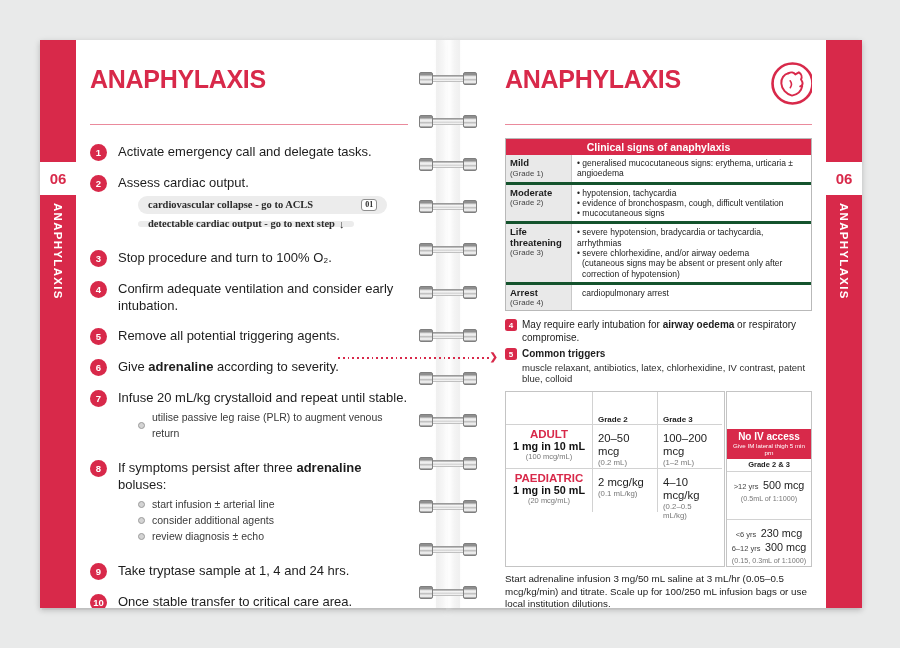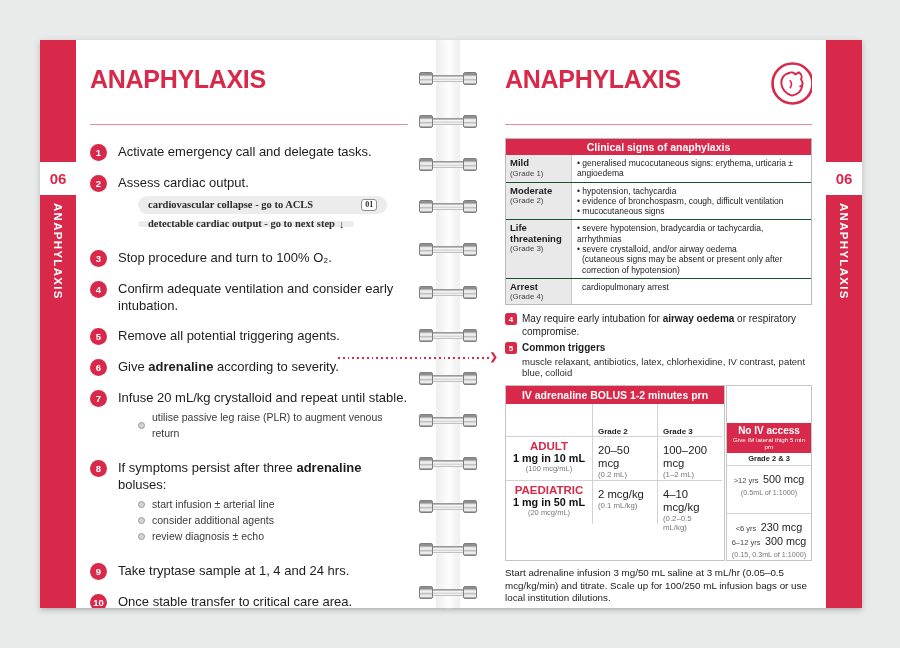--- a/index.html
+++ b/index.html
@@ -66,21 +66,21 @@
 
   
   .content-right{left:57px;width:307px;}
   .title-row{position:relative;}
   .chapter-icon{position:absolute;right:-4px;top:20px;width:47px;height:47px;display:block;}
   .chapter-icon svg{width:47px;height:47px;stroke:#d8294a;fill:none;stroke-linecap:round;stroke-linejoin:round;}
 
   
   .ct{margin-top:13px;border:1px solid #b9b9b9;}
   .ct-header{background:#d8294a;color:#fff;font-weight:bold;font-size:10.5px;text-align:center;line-height:16px;height:16px;}
-  .ct-row{display:flex;border-top:1px solid #14532d;}
+  .ct-row{display:flex;border-top:3px solid #14532d;}
   .ct-row:first-child{border-top:none;}
   .ct-grade{flex:0 0 57px;background:#e9e9e9;border-right:1px solid #c8c8c8;padding:3px 4px;}
   .ct-grade .g-name{font-size:9.5px;font-weight:bold;color:#1d1d1d;line-height:10.5px;}
   .ct-grade .g-sub{font-size:7.8px;color:#444;line-height:9px;}
   .ct-signs{flex:1;padding:3px 5px;}
   .ct-item{font-size:8.5px;color:#222;line-height:10.3px;}
   .ct-item.no-bullet{padding-left:5px;}
 
   
   .note-list{margin-top:7px;}
@@ -253,21 +253,21 @@
                 <div class="ct-item">• mucocutaneous signs</div>
               </div>
             </div>
             <div class="ct-row">
               <div class="ct-grade">
                 <div class="g-name">Life threatening</div>
                 <div class="g-sub">(Grade 3)</div>
               </div>
               <div class="ct-signs">
                 <div class="ct-item">• severe hypotension, bradycardia or tachycardia, arrhythmias</div>
-                <div class="ct-item">• severe crystalloid, and/or airway oedema</div>
+                <div class="ct-item">• severe chlorhexidine, and/or airway oedema</div>
                 <div class="ct-item no-bullet">(cutaneous signs may be absent or present only after correction of hypotension)</div>
               </div>
             </div>
             <div class="ct-row">
               <div class="ct-grade">
                 <div class="g-name">Arrest</div>
                 <div class="g-sub">(Grade 4)</div>
               </div>
               <div class="ct-signs">
                 <div class="ct-item no-bullet">cardiopulmonary arrest</div>
@@ -287,21 +287,20 @@
             <div class="note">
               <span class="marker">5</span>
               <span class="note-text"><b>Common triggers</b></span>
             </div>
             <div class="note-detail">muscle relaxant, antibiotics, latex, chlorhexidine, IV contrast, patent blue, colloid</div>
           </div>
         </div>
 
       <div class="dose-row">
         <div class="ivt">
-          <div class="ivt-header">IV adrenaline BOLUS 1-2 minutes prn</div>
           <div class="ivt-grid" id="ivt-grid">
               <div class="ivt-cell head c0" style="border-top:none"></div>
               <div class="ivt-cell head" style="border-top:none"><span class="ivt-col-h">Grade 2</span></div>
               <div class="ivt-cell head" style="border-top:none"><span class="ivt-col-h">Grade 3</span></div>
               <div class="ivt-cell c0 ivt-row-h">
                 <div class="ivt-label">ADULT</div>
                 <div class="ivt-prep">1 mg in 10 mL</div>
                 <div class="ivt-conc">(100 mcg/mL)</div>
               </div>
               <div class="ivt-cell ivt-row-h">

